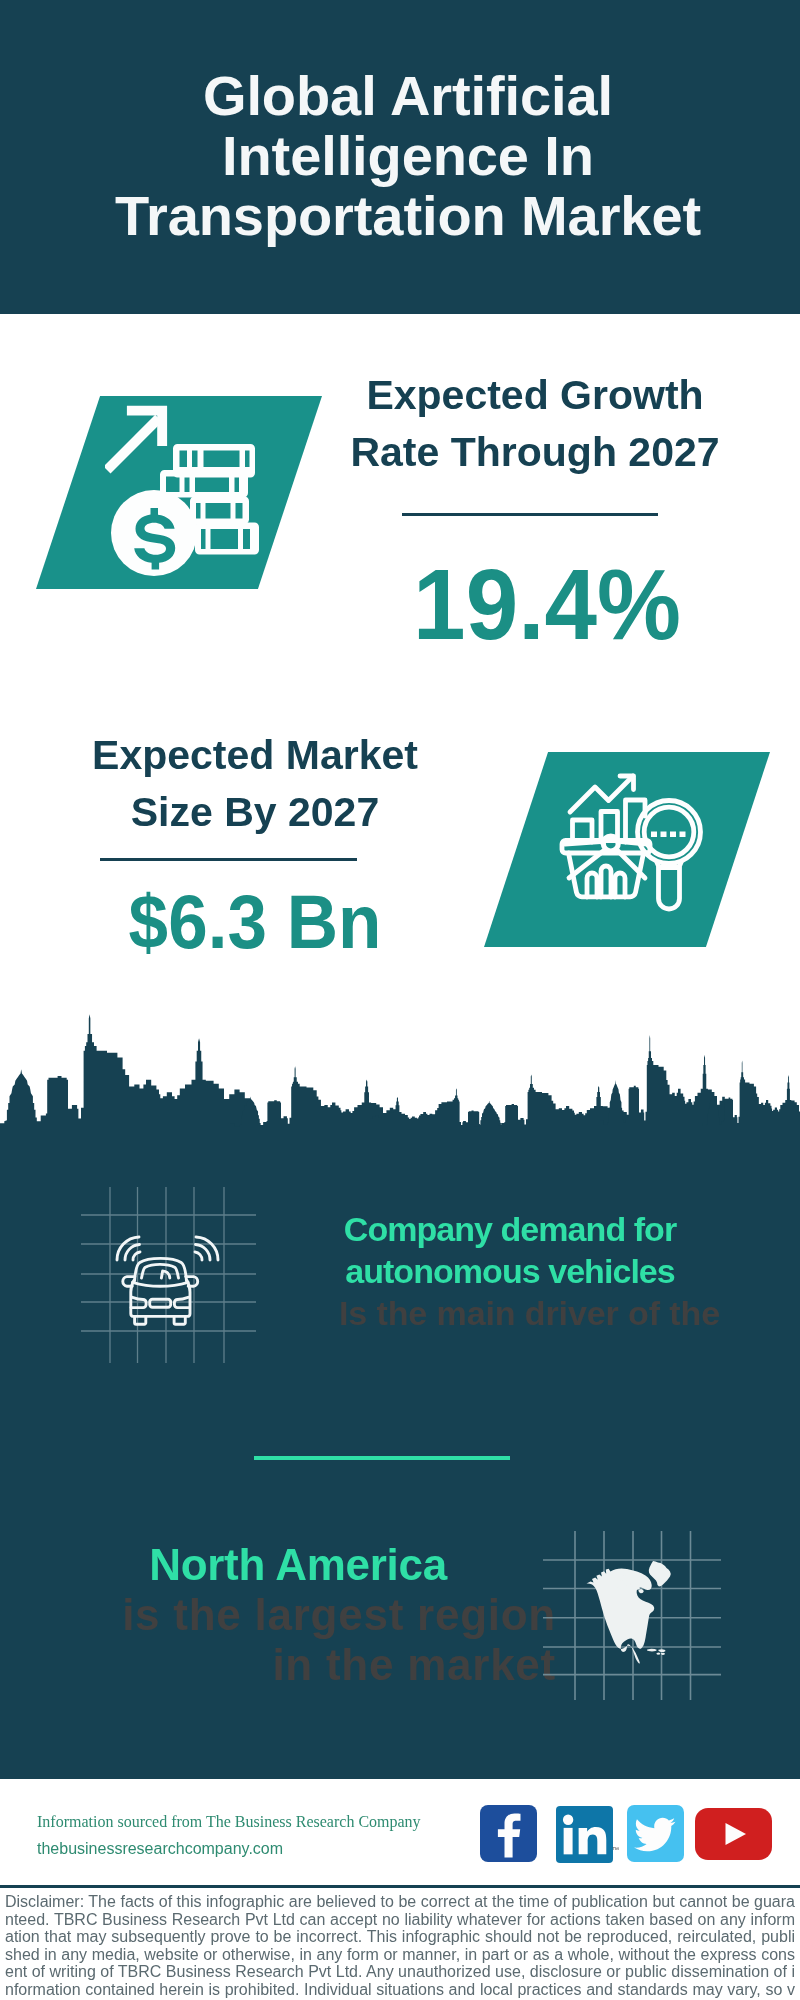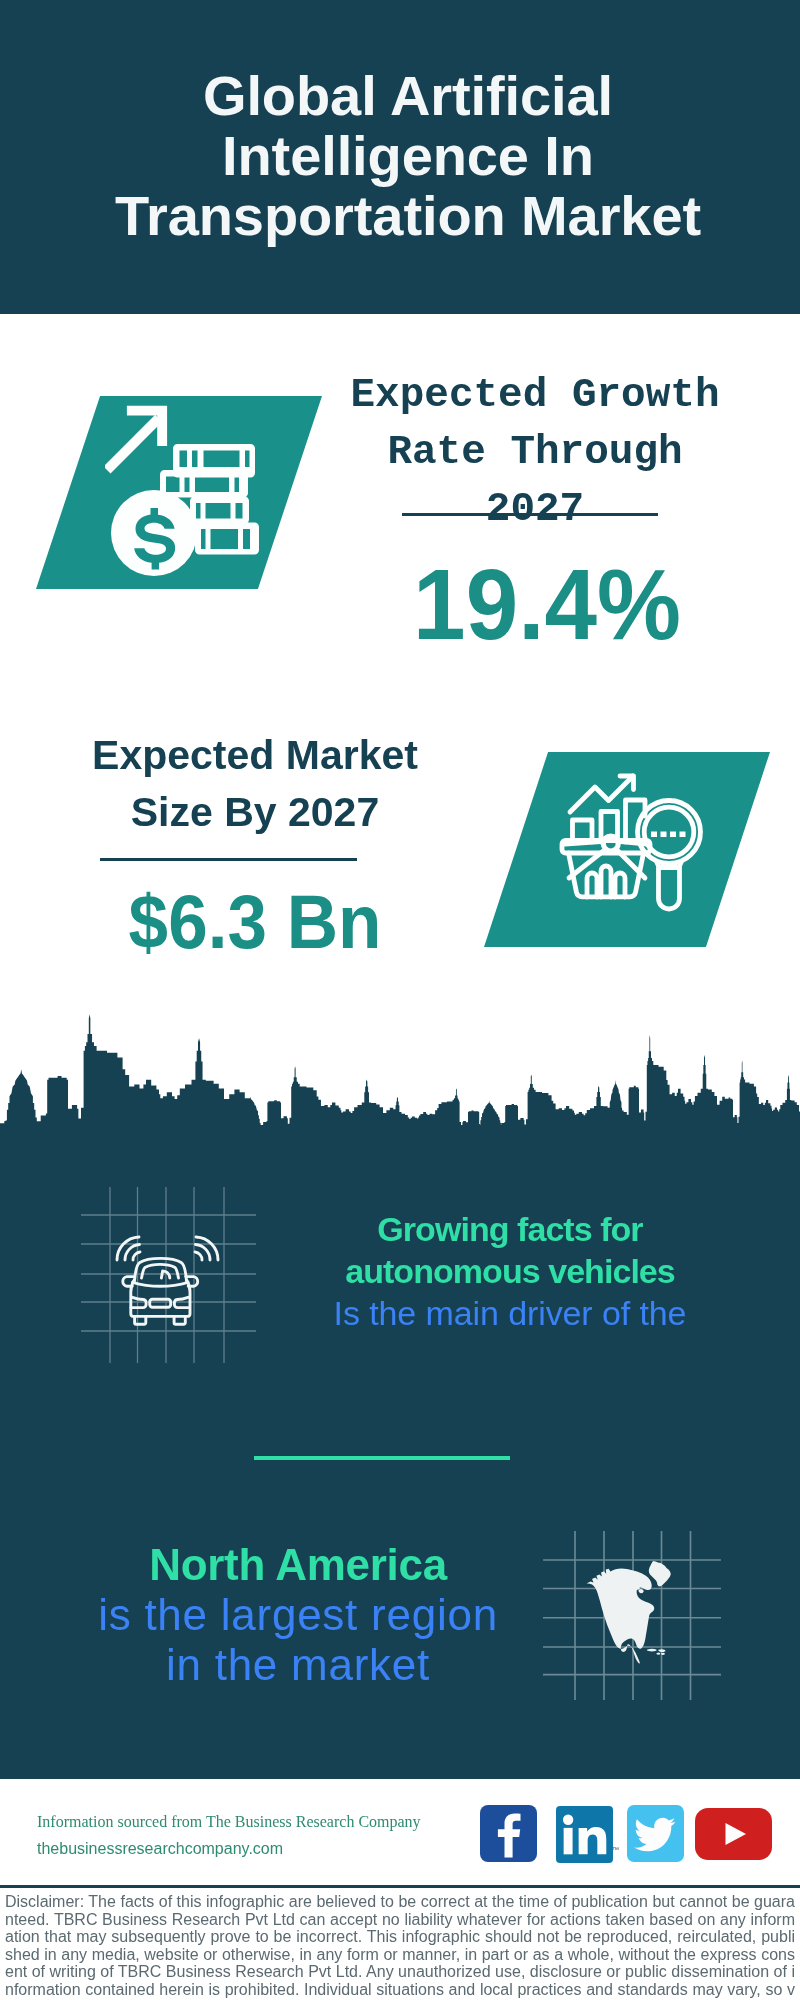--- a/index.html
+++ b/index.html
@@ -16,36 +16,36 @@
   .para1{left:36px;top:396px;width:286px;height:193px;
          clip-path:polygon(22.4% 0, 100% 0, 77.6% 100%, 0 100%);}
   .para2{left:484px;top:752px;width:286px;height:195px;
          clip-path:polygon(22.4% 0, 100% 0, 77.6% 100%, 0 100%);}
   .ico{position:absolute;}
 
   .stat-head{position:absolute;text-align:center;color:#164152;font-weight:bold;font-size:41px;line-height:57px;}
   .stat-rule{position:absolute;height:3px;background:#164152;}
   .stat-val{position:absolute;text-align:center;color:#1b8f85;font-weight:bold;transform-origin:center top;}
 
-  #sh1{left:335px;top:367px;width:400px;font-family:Liberation Mono, monospace;}
+  #sh1{left:335px;top:367px;width:400px;}
   #sr1{left:402px;top:513px;width:256px;}
   #sv1{left:347px;top:554px;width:400px;font-size:101px;line-height:101px;transform:scaleX(0.935);}
 
   #sh2{left:55px;top:727px;width:400px;}
   #sr2{left:100px;top:858px;width:257px;}
   #sv2{left:55px;top:884px;width:400px;font-size:76px;line-height:76px;transform:scaleX(0.935);}
 
   
   .darkbody{position:absolute;left:0;top:1125px;width:800px;height:654px;background:#164152;}
   .skyline{position:absolute;left:0;top:990px;width:800px;height:140px;}
 
   
   .gridicon{position:absolute;}
   .txt-green{color:#2fdfa6;font-weight:bold;}
-  .txt-white{color:#3b82f6;font-weight:normal;}
+  .txt-white{color:#404040;font-weight:bold;text-align:right;}
   .blk-txt{position:absolute;text-align:center;font-size:34px;line-height:42px;}
   .blk-txt .txt-green{letter-spacing:-0.95px;}
   .blk-txt .txt-white{letter-spacing:-0.1px;}
 
   .mid-rule{position:absolute;height:4px;background:#2fdfa6;}
   #drv{left:300px;top:1208px;width:420px;font-size:34px;line-height:42px;}
   #rgn{left:40px;top:1540px;width:516px;font-size:44px;line-height:50px;}
   #rgn .txt-green{letter-spacing:-0.3px;}
   #rgn .txt-white{letter-spacing:0.75px;}
   .src{position:absolute;color:#2e8b71;font-size:16px;left:37px;}
@@ -182,21 +182,21 @@
       <rect x="79.7" y="119.2" width="21" height="8" rx="2.7"></rect>
 
       <path d="M99.8,98.1 a7.2,7.2 0 0 0 -7.2,-7.2 l-1.2,7.2"></path>
 
       <path d="M64.6,136.4 v6.3 a1.5,1.5 0 0 0 1.5,1.5 h8.2 a1.5,1.5 0 0 0 1.5,-1.5 v-6.3"></path>
       <path d="M104.1,136.4 v6.3 a1.5,1.5 0 0 0 1.5,1.5 h8.2 a1.5,1.5 0 0 0 1.5,-1.5 v-6.3"></path>
     </g>
   </svg>
 
   <div class="blk-txt" id="drv">
-    <div class="txt-green">Growing facts for</div>
+    <div class="txt-green">Company demand for</div>
     <div class="txt-green">autonomous vehicles</div>
     <div class="txt-white">Is the main driver of the</div>
   </div>
 
   <div class="mid-rule" style="left:254px;top:1456px;width:256px;"></div>
 
   <div class="blk-txt" id="rgn">
     <div class="txt-green">North America</div>
     <div class="txt-white">is the largest region</div>
     <div class="txt-white">in the market</div>

